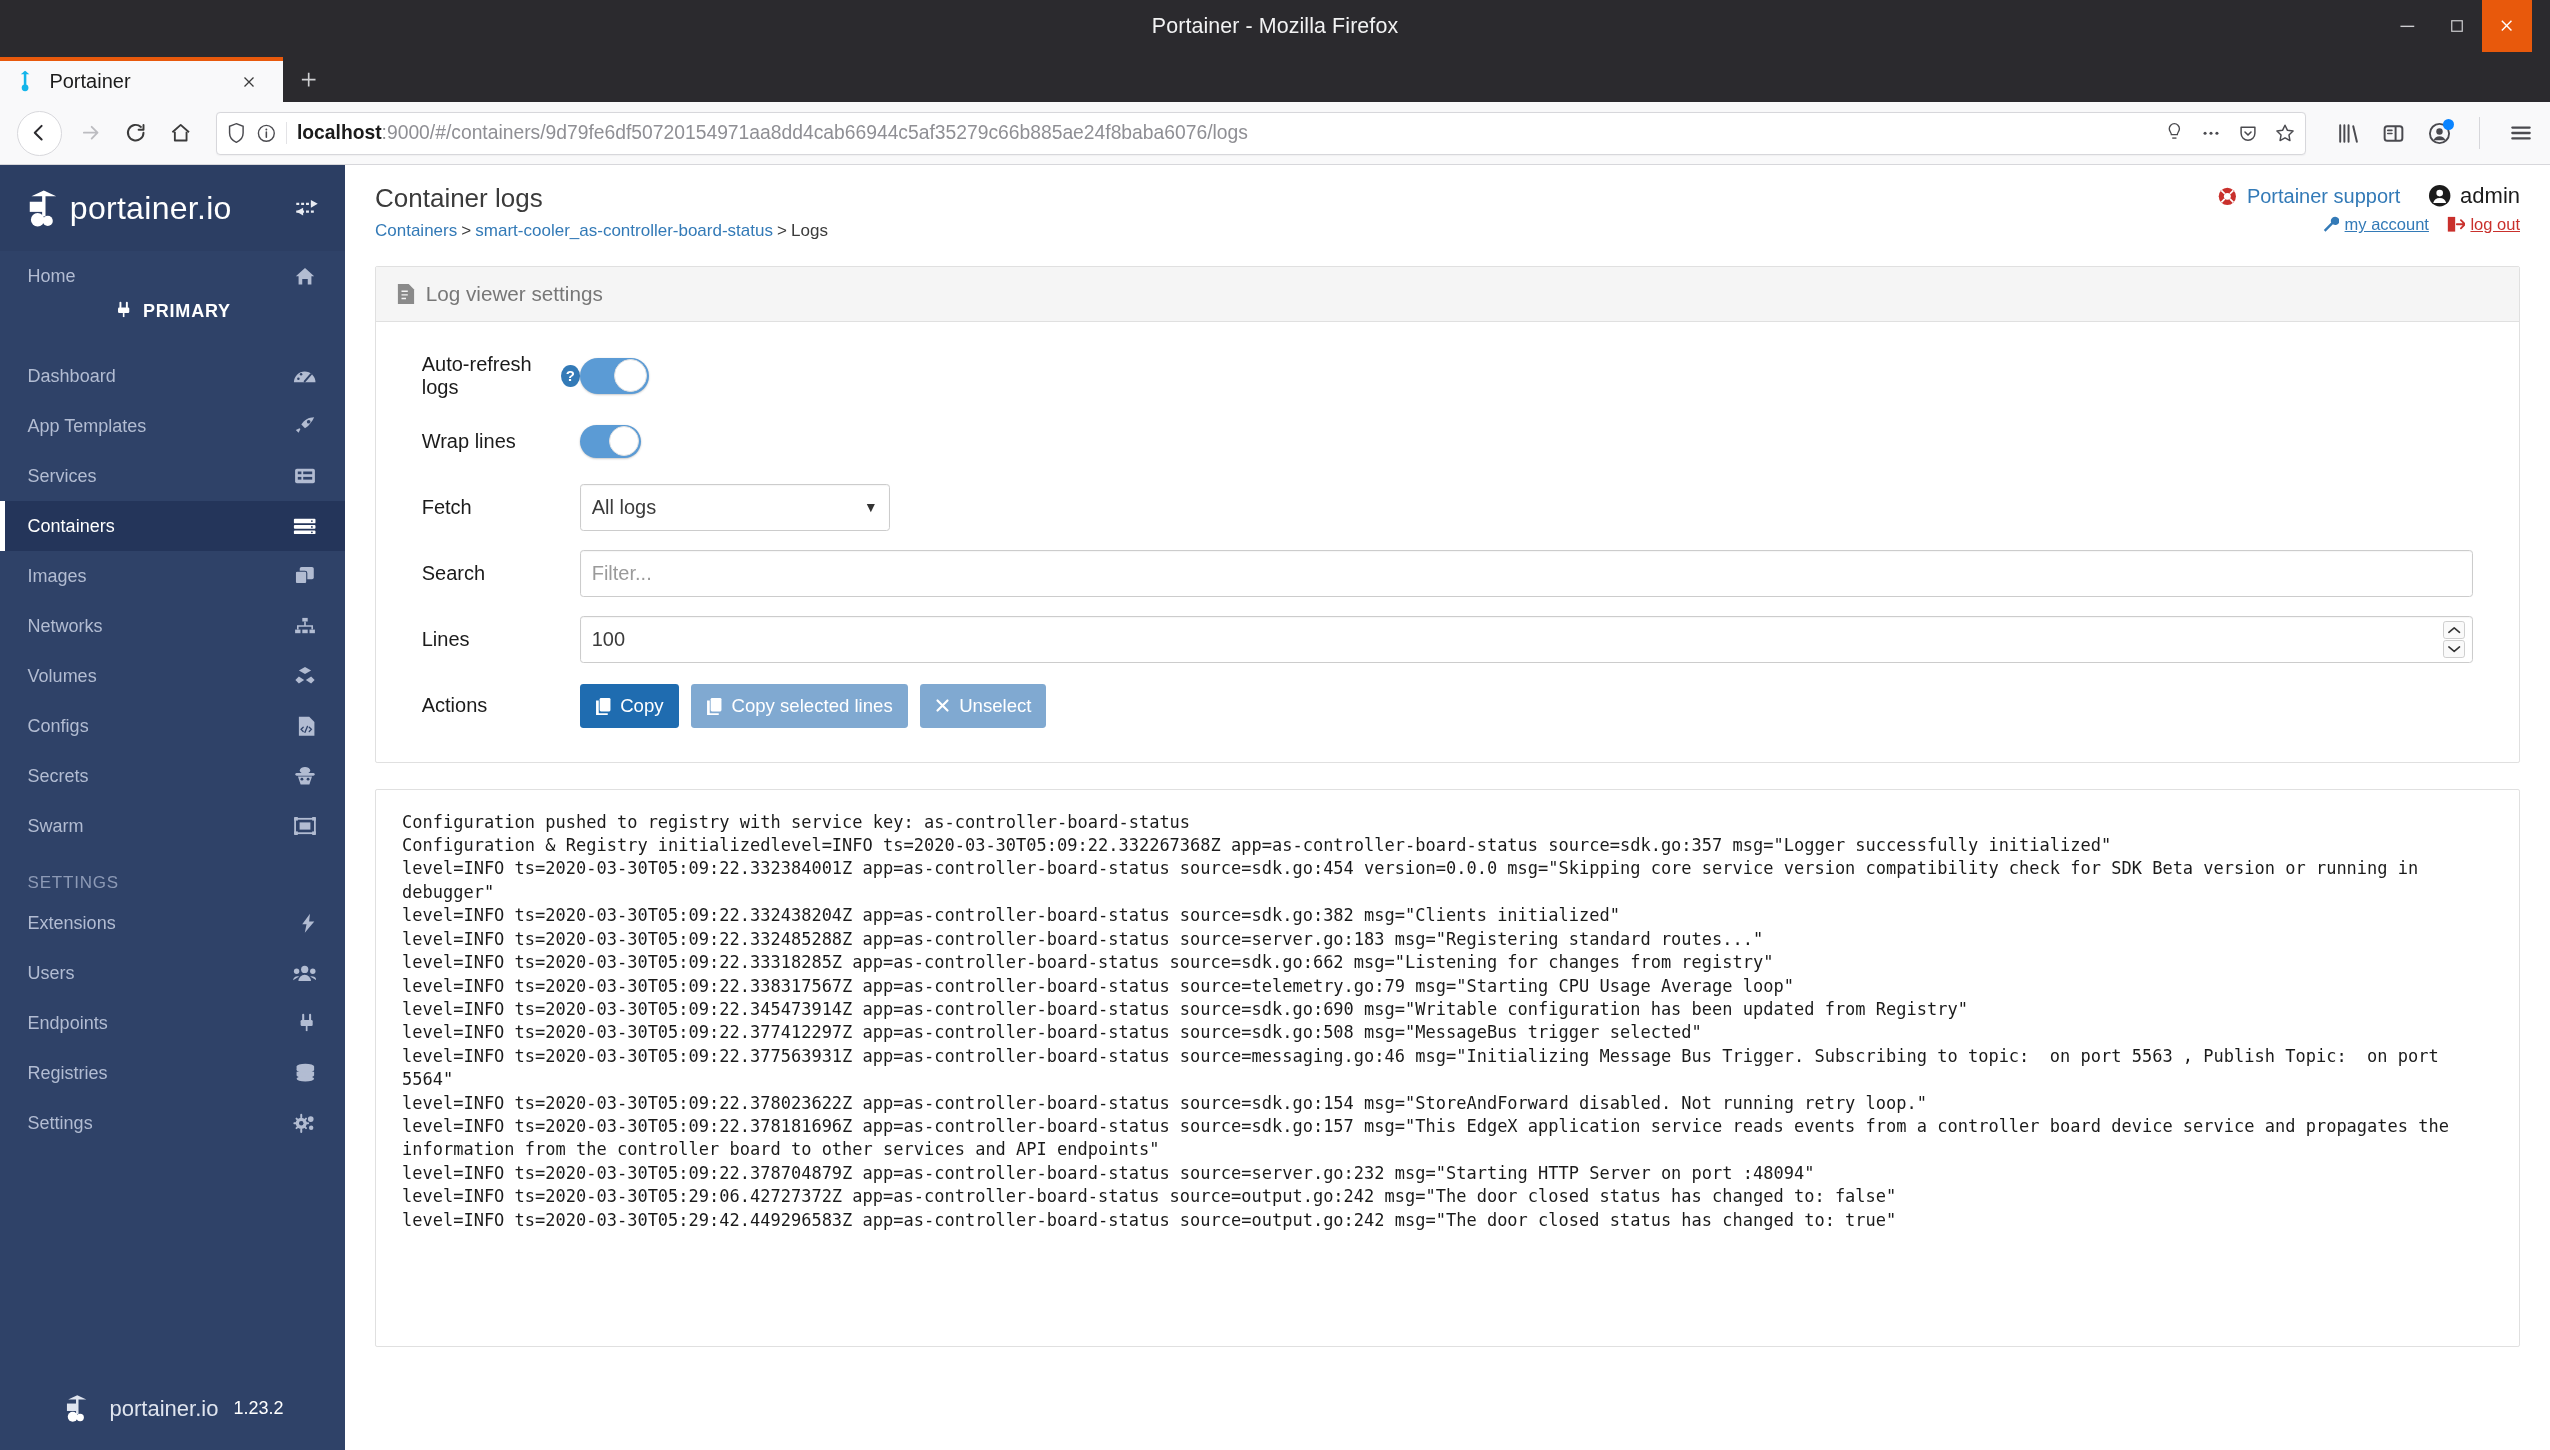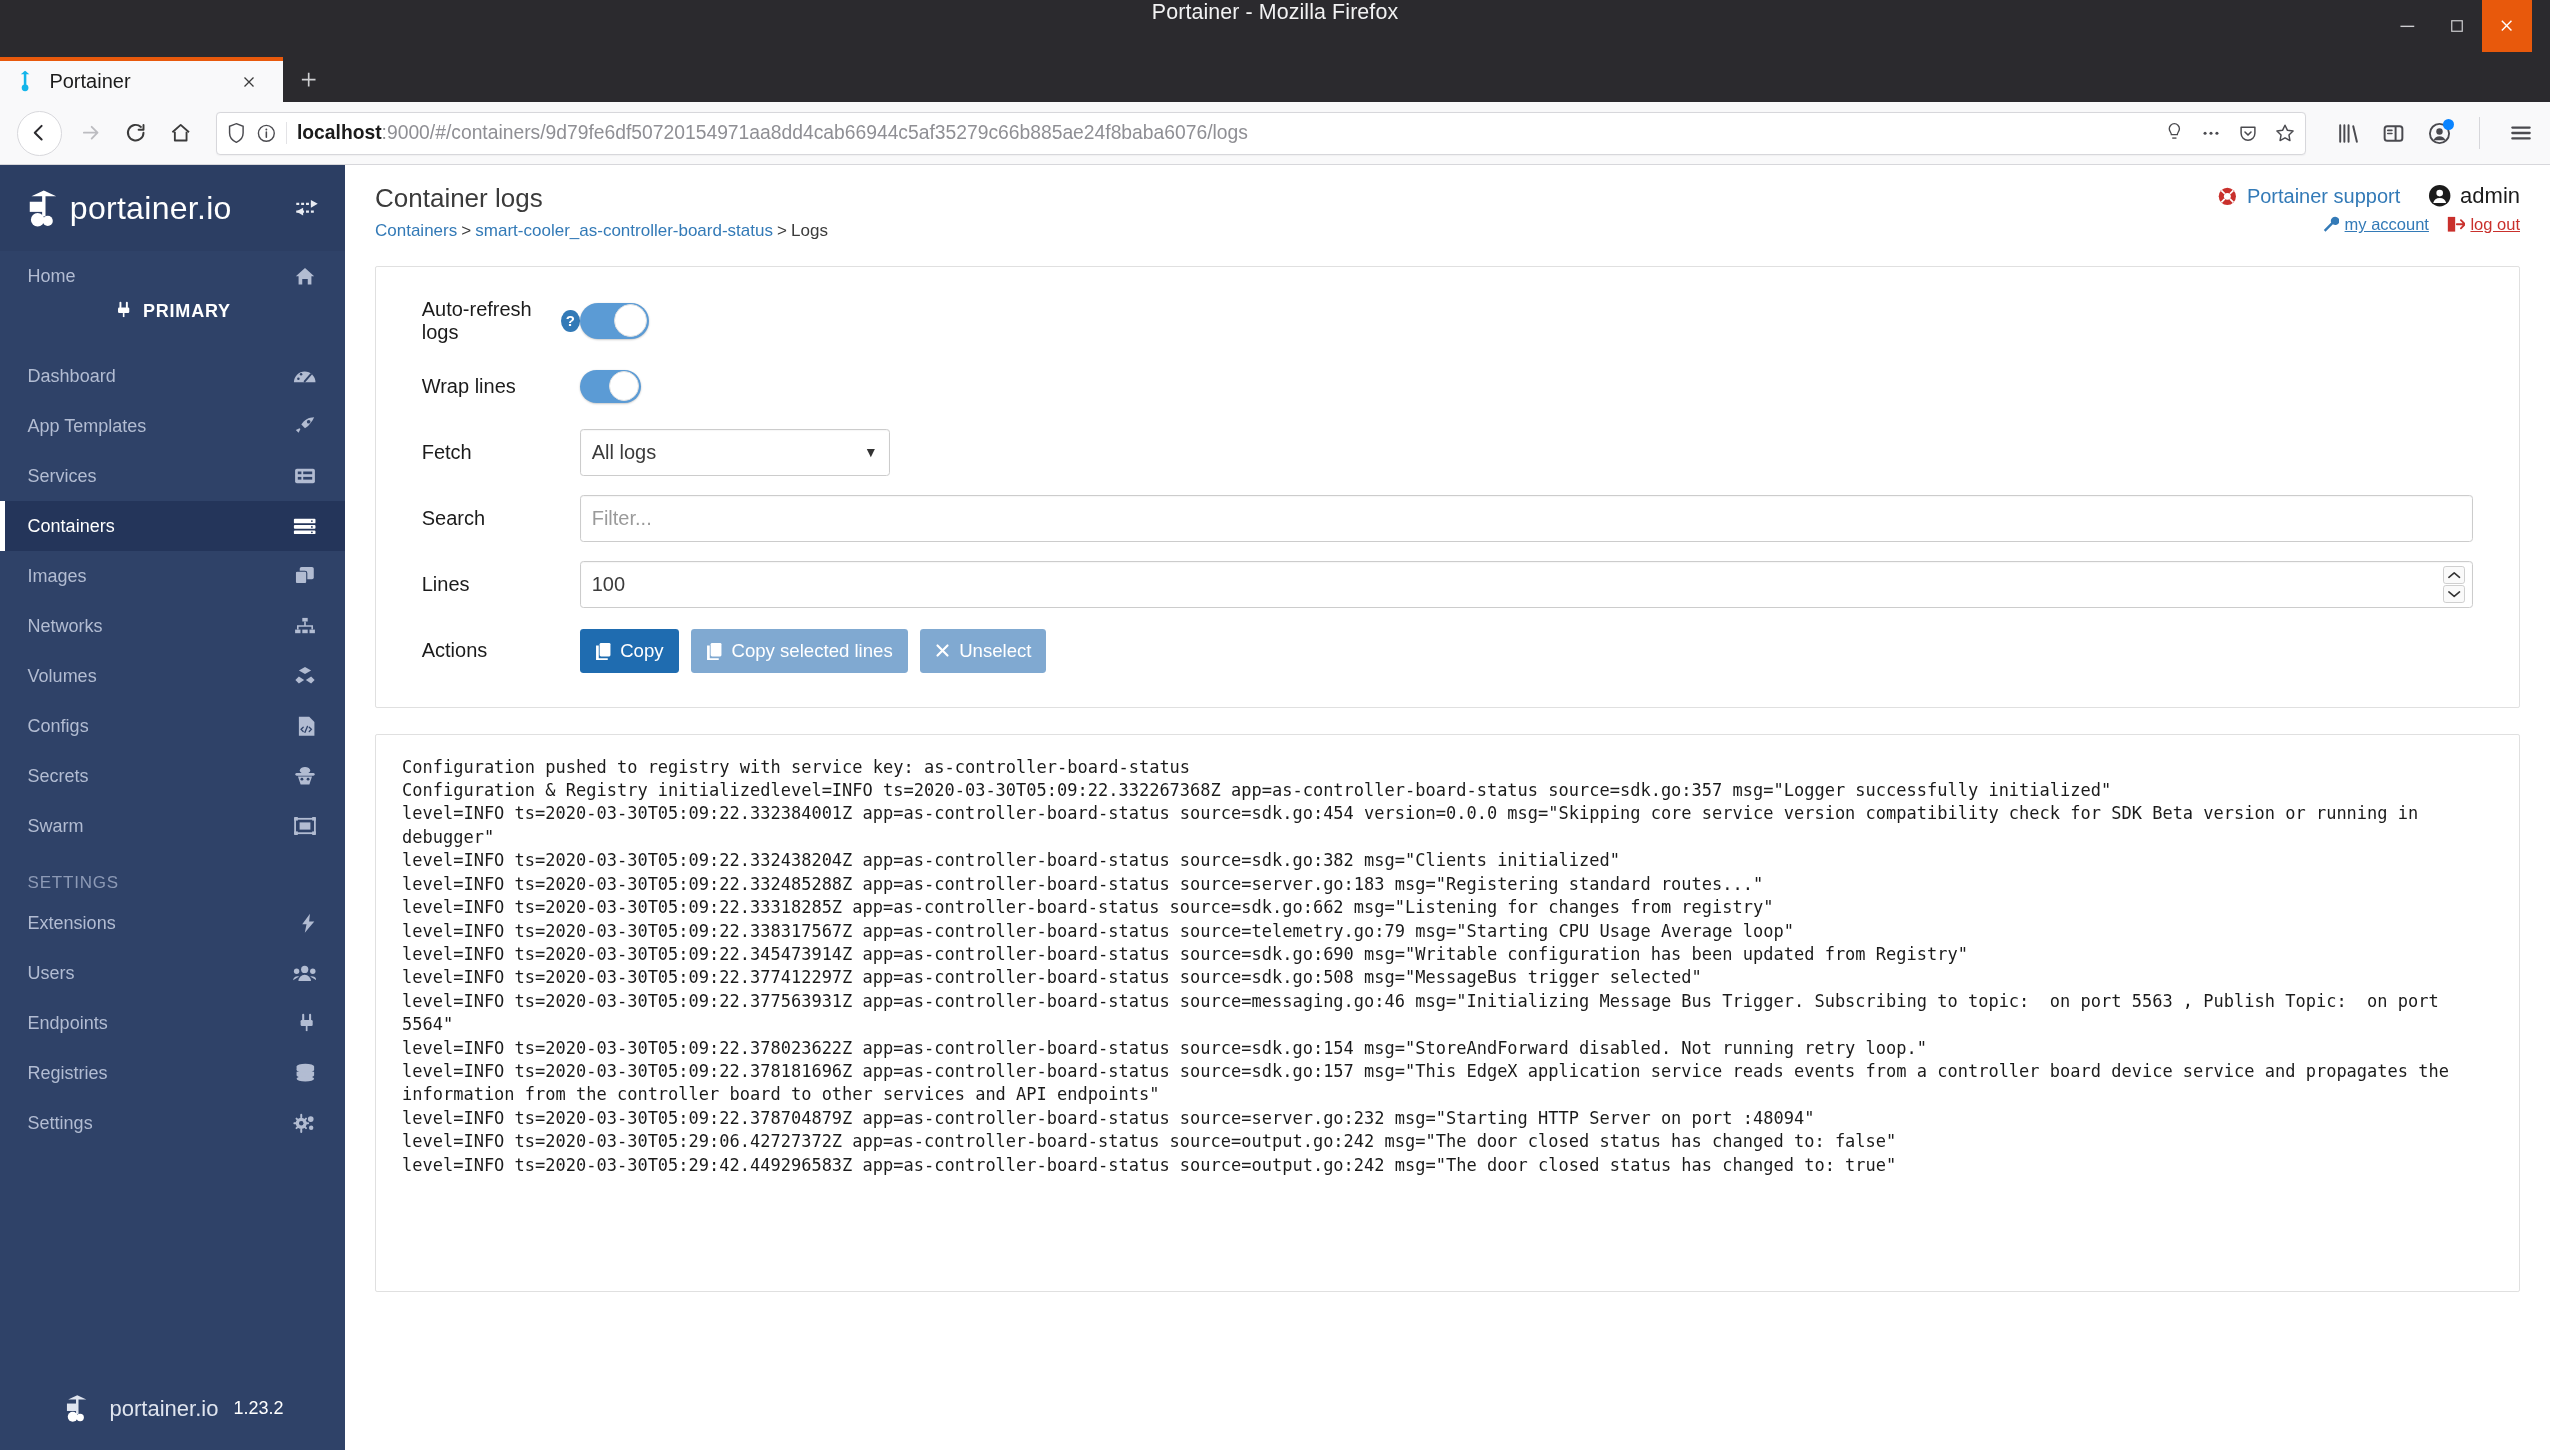--- a/index.html
+++ b/index.html
@@ -6,21 +6,21 @@
   html, body {
     width: 2550px; height: 1451px;
     font-family: "Liberation Sans", sans-serif;
     background: #ffffff;
     overflow: hidden;
   }
 
   
   .titlebar {
     height: 52px; background: #2b2a2e; position: relative;
-    display: flex; justify-content: center;
+    display: flex; align-items: center; justify-content: center;
   }
   .titlebar-text { color: #f2f2f3; font-size: 21.4px; letter-spacing: 0.1px; }
   .win-controls { position: absolute; right: 18px; top: 0; height: 52px; display: flex; align-items: center; gap: 0px; }
   .win-btn { width: 50px; height: 52px; display: flex; align-items: center; justify-content: center; color: #cfcfd2; font-size: 20.7px; }
   .win-btn.close { background: #e8590c; color: #fff; border-radius: 0; }
 
   .tabstrip { height: 50px; background: #2b2a2e; display: flex; align-items: flex-end; padding-left: 0; }
   .tab {
     width: 283px; height: 45px; background: #f9f9fa; border-top: 4.8px solid #e8590c;
     display: flex; align-items: center; padding: 0 15px; position: relative;
@@ -591,20 +591,29 @@
                   <path d="M12 10h9M17 5l5 5-5 5" stroke="#c9302c" stroke-width="2.2" fill="none" stroke-linecap="round" stroke-linejoin="round"></path>
                 </svg>
             </span>
             <span>log out</span>
           </a>
         </div>
       </div>
     </div>
 
     <div class="panel">
+      <div class="panel-head">
+        <span>
+          <svg width="18" height="22" viewBox="0 0 20 24">
+              <path d="M1 1h12l6 6v16H1z" fill="#8a8a8a"></path>
+              <path d="M5 9h7M5 13h7M5 17h5" stroke="#f5f5f5" stroke-width="1.6"></path>
+            </svg>
+        </span>
+        <span>Log viewer settings</span>
+      </div>
 
       <div class="panel-body">
 
         <div class="form-row">
           <div class="form-label">
             <span>Auto-refresh logs</span>
             <span class="help-icon">?</span>
           </div>
           <div class="form-control-area">
             <div class="toggle on">

